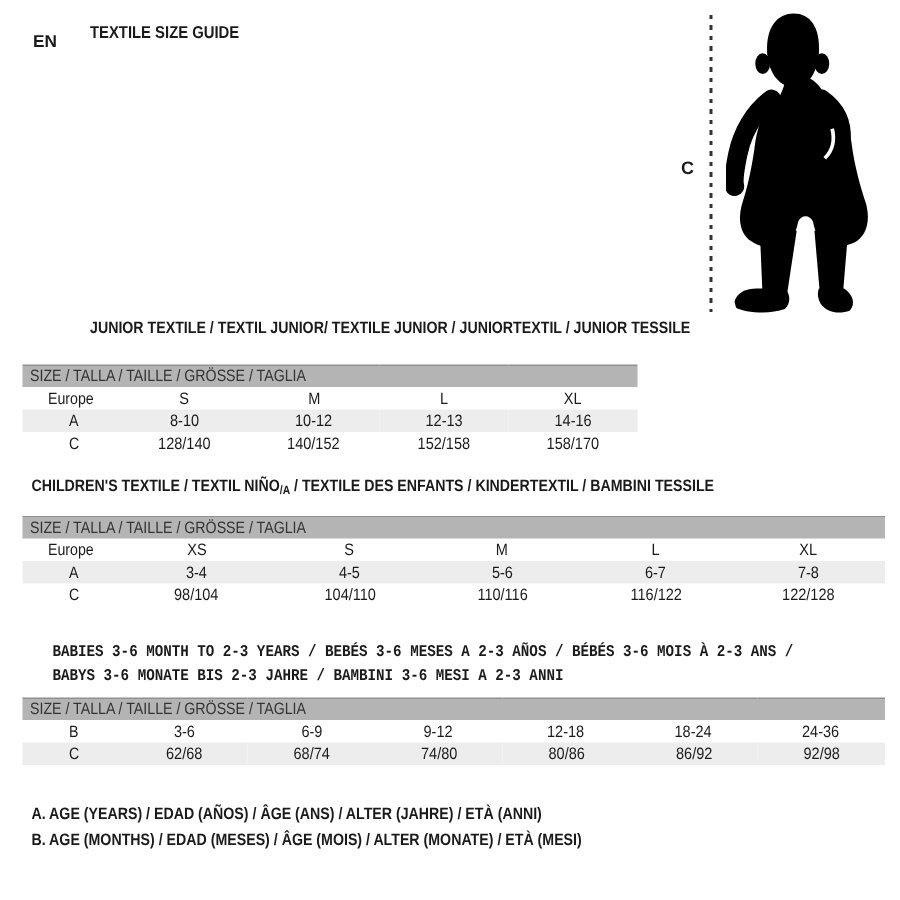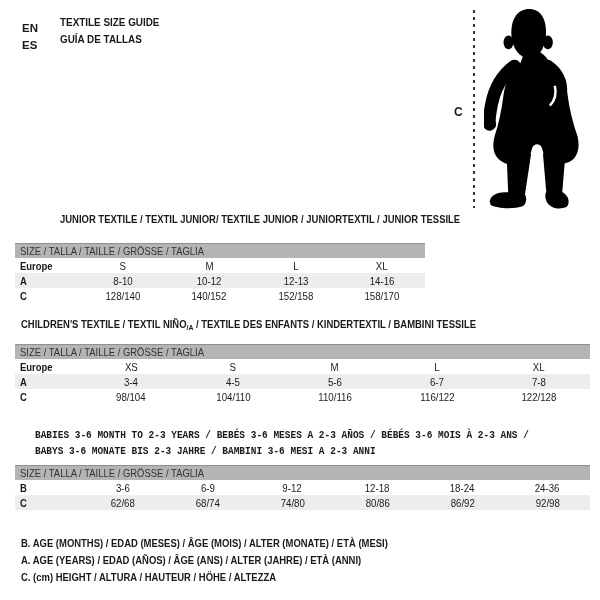--- a/index.html
+++ b/index.html
@@ -36,38 +36,34 @@
   
   table{border-collapse:collapse;table-layout:fixed;}
   .tbl-junior{top:243px;left:15px;width:410px;}
   .tbl-children{top:344px;left:15px;width:575px;}
   .tbl-babies{top:465px;left:15px;width:575px;}
   th.bar{
     background:var(--header-bar,#b4b4b4);border-top:1px solid #909090;
     font-weight:400;font-size:11px;color:#333;text-align:left;height:13px;padding:0 12px 1px 5px;
   }
   td{font-size:11px;font-weight:400;height:15px;padding:0;text-align:center;}
-  td.label{text-align:left;padding-left:5px;font-weight:bold;}
+  td.label{text-align:center;padding-left:5px;}
   tr.shaded{background:var(--shaded-row,#ededed);}
 
   
   .footnotes{top:537px;left:21px;}
   .footnote{font-weight:700;font-size:11px;height:17px;}
 </style>
 </head>
 <body>
 
 <div class="abs langs">
     <div class="lang-row">
       <span class="lang-code">EN</span>
       <span class="cx">TEXTILE SIZE GUIDE</span>
-    </div>
-    <div class="lang-row">
-      <span class="lang-code">ES</span>
-      <span class="cx">GUÍA DE TALLAS</span>
     </div>
   </div>
 
 <div class="abs measure-line"></div>
 <div class="abs height-label">C</div>
 <div class="abs baby">
   <svg width="112" height="207" viewBox="0 0 112 210" aria-hidden="true">
     <g fill="#000">
       <ellipse cx="24" cy="39" rx="5" ry="7"></ellipse>
       <ellipse cx="64" cy="39" rx="5" ry="7"></ellipse>
@@ -202,16 +198,15 @@
         <td><span class="cxc">68/74</span></td>
         <td><span class="cxc">74/80</span></td>
         <td><span class="cxc">80/86</span></td>
         <td><span class="cxc">86/92</span></td>
         <td><span class="cxc">92/98</span></td>
       </tr>
     </tbody>
   </table>
 
 <div class="abs footnotes">
+    <div class="footnote"><span class="cx">A. AGE (YEARS) / EDAD (AÑOS) / ÂGE (ANS) / ALTER (JAHRE) / ETÀ (ANNI)</span></div>
     <div class="footnote"><span class="cx">B. AGE (MONTHS) / EDAD (MESES) / ÂGE (MOIS) / ALTER (MONATE) / ETÀ (MESI)</span></div>
-    <div class="footnote"><span class="cx">A. AGE (YEARS) / EDAD (AÑOS) / ÂGE (ANS) / ALTER (JAHRE) / ETÀ (ANNI)</span></div>
-    <div class="footnote"><span class="cx">C. (cm) HEIGHT / ALTURA / HAUTEUR / HÖHE / ALTEZZA</span></div>
   </div>
 
 </body></html>

